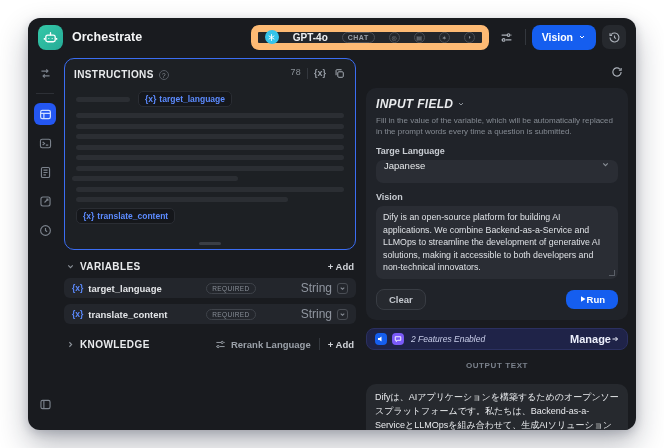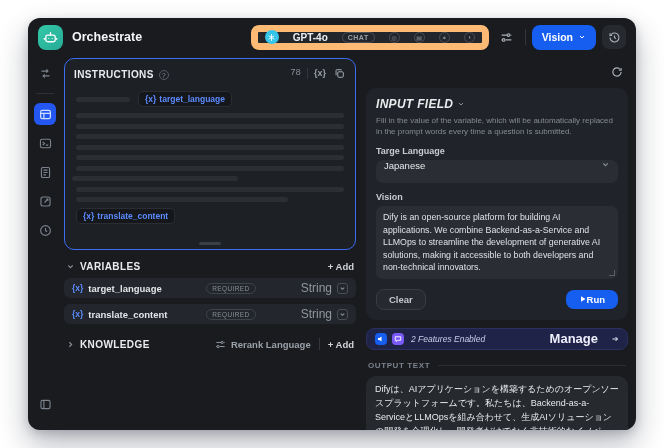--- a/index.html
+++ b/index.html
@@ -103,22 +103,22 @@
                  border-right:1.5px solid #5a5f67; border-bottom:1.5px solid #5a5f67; }
   .run-row { display:flex; align-items:center; margin-top:10px; }
   .clear-btn { background:#26292f; border:1px solid #383c43; border-radius:8px; padding:4px 12px;
                font-size:9.5px; font-weight:bold; color:#c3c7cd; }
   .run-btn { margin-left:auto; background:#155eef; border-radius:8px; padding:4px 13px; display:flex;
              align-items:center; font-size:9.5px; font-weight:bold; color:#fff; }
   .features-bar { margin-top:8px; background:#1f2348; border:1px solid #2b3060; border-radius:8px; height:22px;
                   display:flex; align-items:center; padding:0 8px; gap:5px; }
   .feat-icon { width:12px; height:12px; border-radius:4px; display:flex; align-items:center; justify-content:center; color:#fff; }
   .feat-label { font-size:8.5px; color:#c9cee9; margin-left:2px;font-style:italic; }
-  .manage { margin-left:auto; display:flex; align-items:center; gap:13px; font-size:13px; font-weight:bold; color:#eceffb; }
-  .out-head { display:flex; align-items:center; margin-top:11px; gap:8px; padding:0 2px; }
+  .manage { margin-left:auto; display:flex; align-items:center; gap:0; font-size:11px; font-weight:bold; color:#eceffb; }
+  .out-head { display:flex; align-items:center; margin-top:11px; gap:8px; padding:0 2px;flex-direction:column; }
   .out-title { font-size:8px; font-weight:bold; letter-spacing:.6px; color:#7b828c; }
   .out-line { flex:1; height:1px; background:#2b2e33; }
   .out-card { margin-top:6px; background:#26292e; border-radius:10px; padding:7px 9px 6px 9px; }
   .out-text { font-size:9px; color:#e8eaed; line-height:1.55; }
   svg { display:block; }
 </style>
 </head>
 <body>
 
 <div class="canvas">

